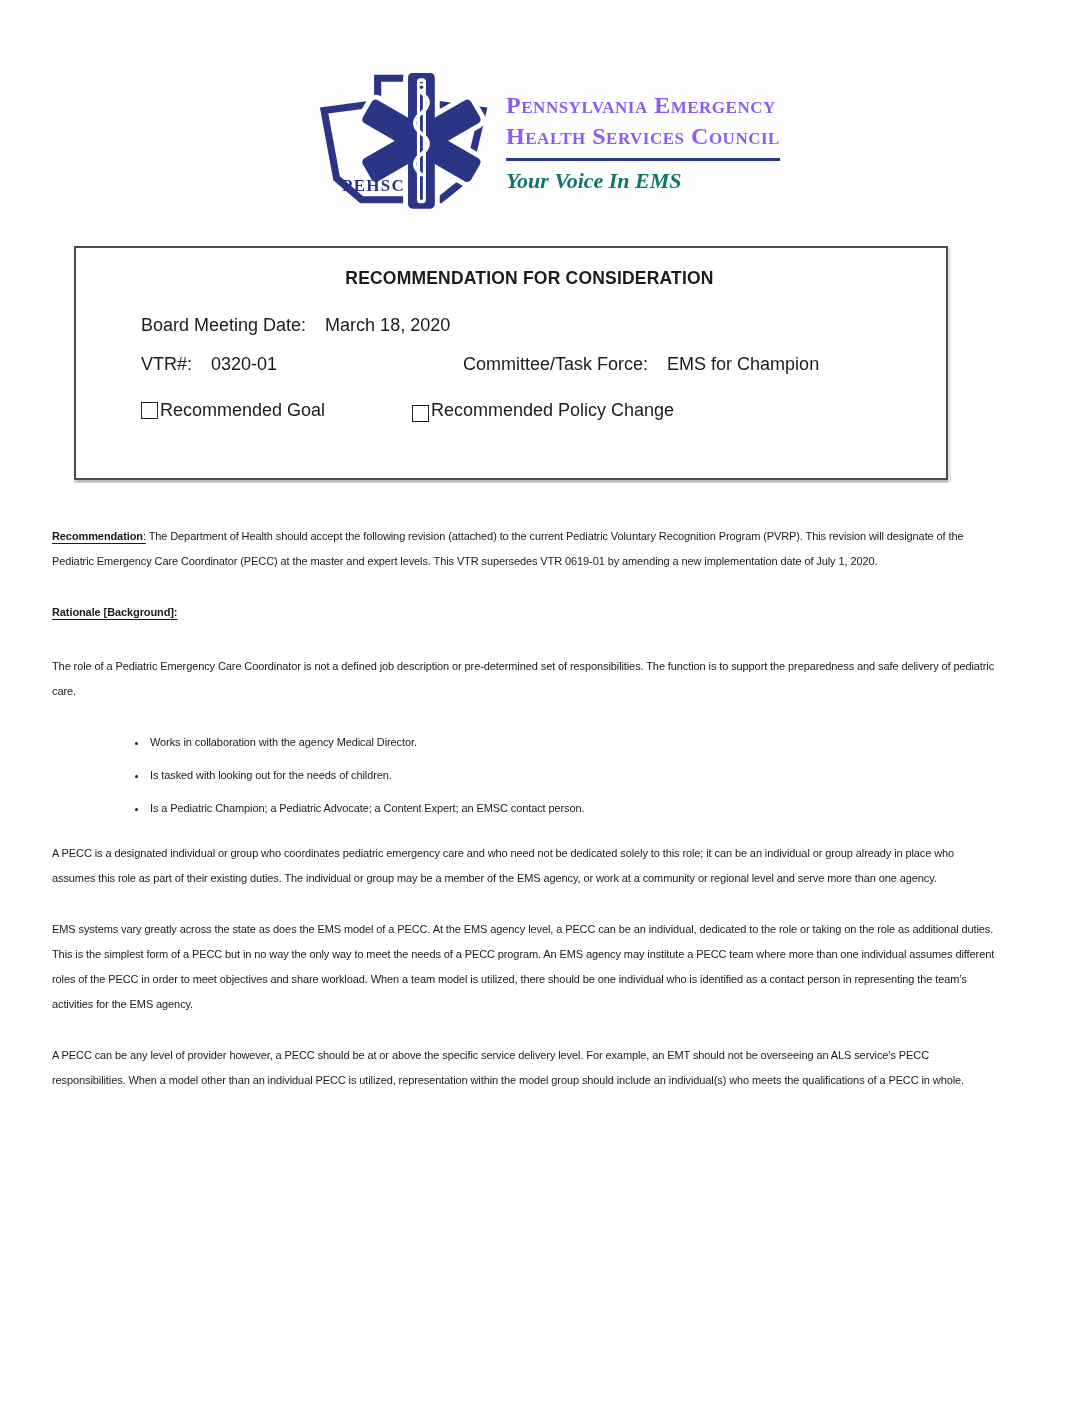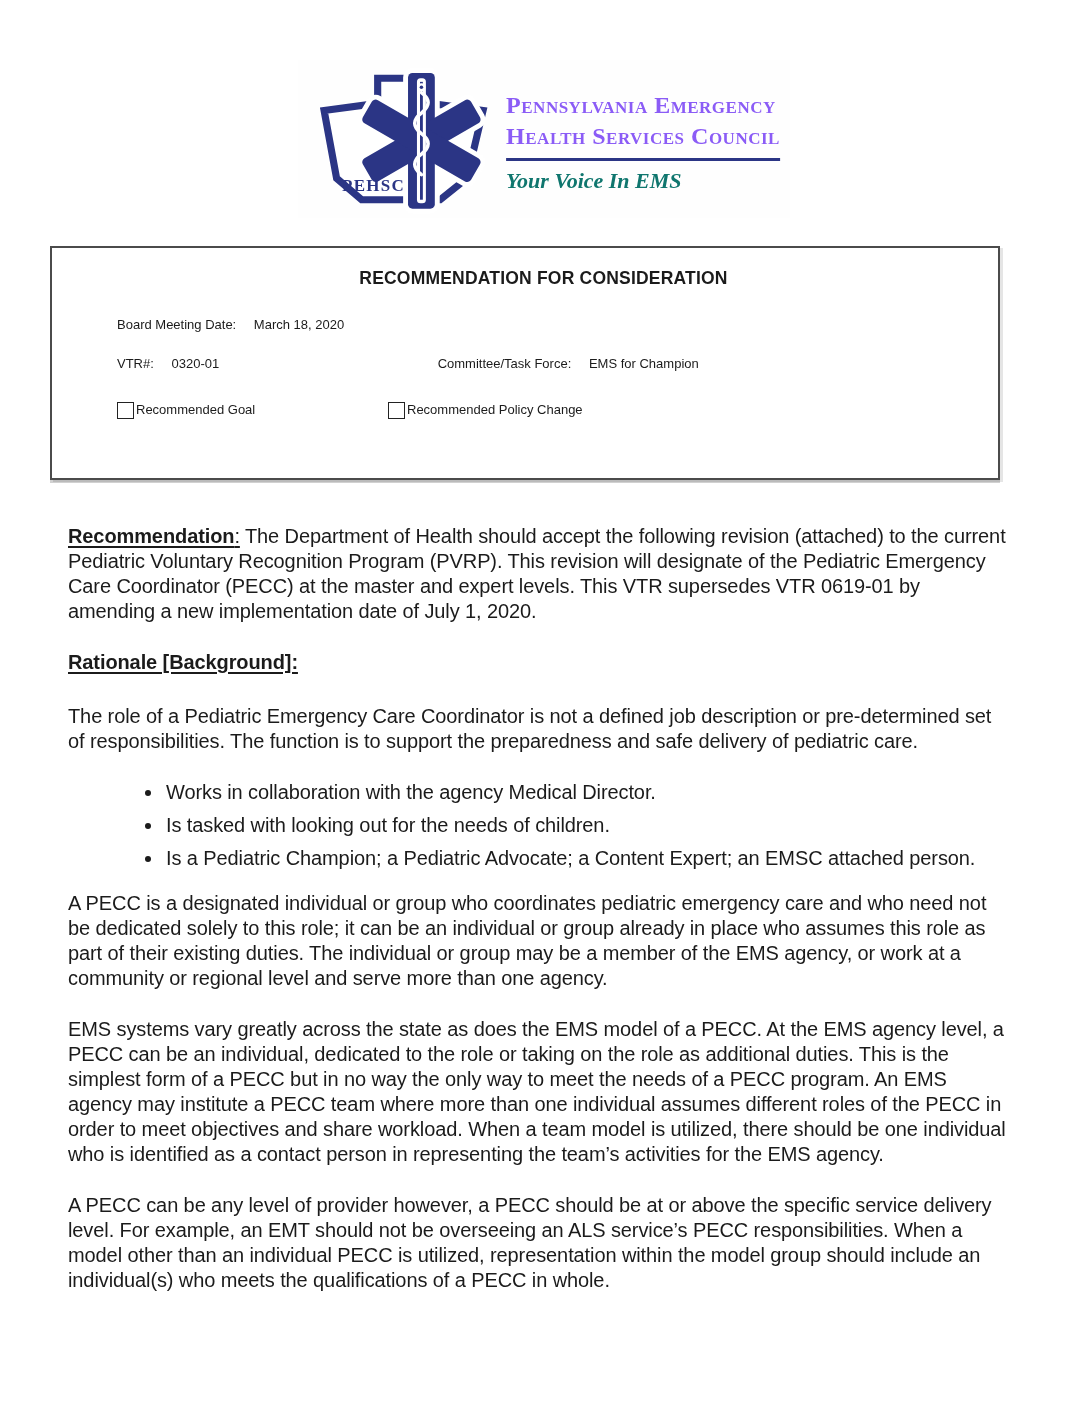--- a/index.html
+++ b/index.html
@@ -22,50 +22,50 @@
     letter-spacing:0.5px; color:#8b5cf6; white-space:nowrap;
   }
   .org-rule { height:3px; background:#2b3585; margin:6px 0 7px; }
   .tagline {
     font-family:"Liberation Serif", serif; font-style:italic;
     font-weight:600; font-size:22px; color:#0f766e; white-space:nowrap;
   }
 
   
   .vtr-box {
-    position:absolute; top:246px; left:50px; width:950px; height:234px;
+    position:absolute; top:246px; left:74px; width:874px; height:234px;
     box-sizing:border-box; border:2px solid #4b4b4b;
     box-shadow:0 3px 0 rgba(0,0,0,0.18), 3px 2px 0 rgba(0,0,0,0.10);
     padding:16px 28px 0 65px; background:#fff;
   }
   .vtr-title {
     margin:4px 0 24px; text-align:center;
     font-size:17.5px; font-weight:700; letter-spacing:0.2px;
   }
-  .frow { font-size:13px; line-height:24px; margin-bottom:15px; white-space:nowrap; }
+  .frow { font-size:18px; line-height:24px; margin-bottom:15px; white-space:nowrap; }
   .val { margin-left:14px; }
   .vtr-left { display:inline-block; width:317px; }
   .checks { display:flex; margin-top:22px;gap:39px; }
   .check-item { display:flex; align-items:center; }
   .check-item.w1 { width:232px; }
-  .check-item.w2 { width:285px; }
+  .check-item.w2 { width:285px;align-items:flex-end; }
   .cb {
     display:inline-block; width:15px; height:15px; border:1.7px solid #222;
     margin-right:2px; position:relative; flex:0 0 auto; background:#fff;
   }
   .cb.checked::before, .cb.checked::after {
     content:""; position:absolute; left:-2px; top:6.6px; width:19px; height:1.7px;
     background:#222; transform:rotate(45deg);
   }
   .cb.checked::after { transform:rotate(-45deg); }
 
   
   .doc-body {
-    position:absolute; top:524px; left:68px; width:944px;
-    font-size:20px; line-height:25px; letter-spacing:-0.1px;
+    position:absolute; top:524px; left:52px; width:944px;
+    font-size:11px; line-height:25px; letter-spacing:-0.1px;
   }
   .doc-body p { margin:0 0 26px; }
   .b { font-weight:700; }
   .ul { text-decoration:underline; text-underline-offset:3px; }
   .heading { margin-bottom:29px !important; }
   .italic { font-style:italic; margin-bottom:10px !important; }
   ul.bullets { margin:0 0 20px; padding-left:96px; }
   ul.bullets li { margin-bottom:8px; padding-left:2px; }
 </style>
 </head>
@@ -147,21 +147,21 @@
       <span>The Department of Health should accept the following revision (attached) to the current Pediatric Voluntary Recognition Program (PVRP).  This revision will designate of the Pediatric Emergency Care Coordinator (PECC) at the master and expert levels.  This VTR supersedes VTR 0619-01 by amending a new implementation date of July 1, 2020.</span></p>
 
     <p class="b ul heading">Rationale [Background]:</p>
 
     <p>The role of a Pediatric Emergency Care Coordinator is not a defined job description or pre-determined set of responsibilities. The function is to support the preparedness and safe delivery of pediatric care.</p>
 
 
     <ul class="bullets">
       <li>Works in collaboration with the agency Medical Director.</li>
       <li>Is tasked with looking out for the needs of children.</li>
-      <li>Is a Pediatric Champion; a Pediatric Advocate; a Content Expert; an EMSC attached person.</li>
+      <li>Is a Pediatric Champion; a Pediatric Advocate; a Content Expert; an EMSC contact person.</li>
     </ul>
 
     <p>A PECC is a designated individual or group who coordinates pediatric emergency care and who need not be dedicated solely to this role; it can be an individual or group already in place who assumes this role as part of their existing duties.  The individual or group may be a member of the EMS agency, or work at a community or regional level and serve more than one agency.</p>
     <p>EMS systems vary greatly across the state as does the EMS model of a PECC. At the EMS agency level, a PECC can be an individual, dedicated to the role or taking on the role as additional duties.  This is the simplest form of a PECC but in no way the only way to meet the needs of a PECC program.  An EMS agency may institute a PECC team where more than one individual assumes different roles of the PECC in order to meet objectives and share workload.  When a team model is utilized, there should be one individual who is identified as a contact person in representing the team’s activities for the EMS agency.</p>
     <p>A PECC can be any level of provider however, a PECC should be at or above the specific service delivery level. For example, an EMT should not be overseeing an ALS service’s PECC responsibilities.  When a model other than an individual PECC is utilized, representation within the model group should include an individual(s) who meets the qualifications of a PECC in whole.</p>
   </main>
 
 </div>
 
 </body></html>

